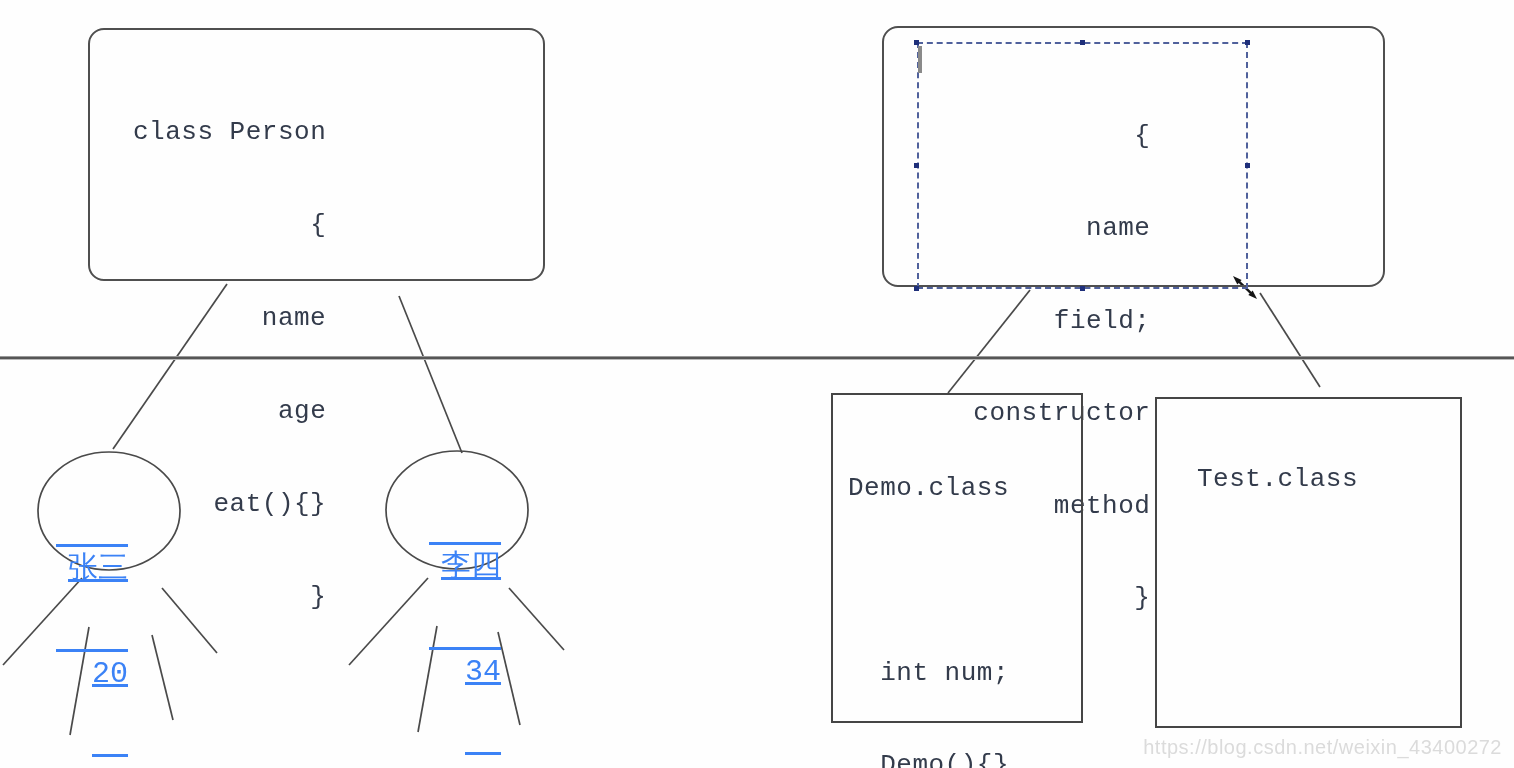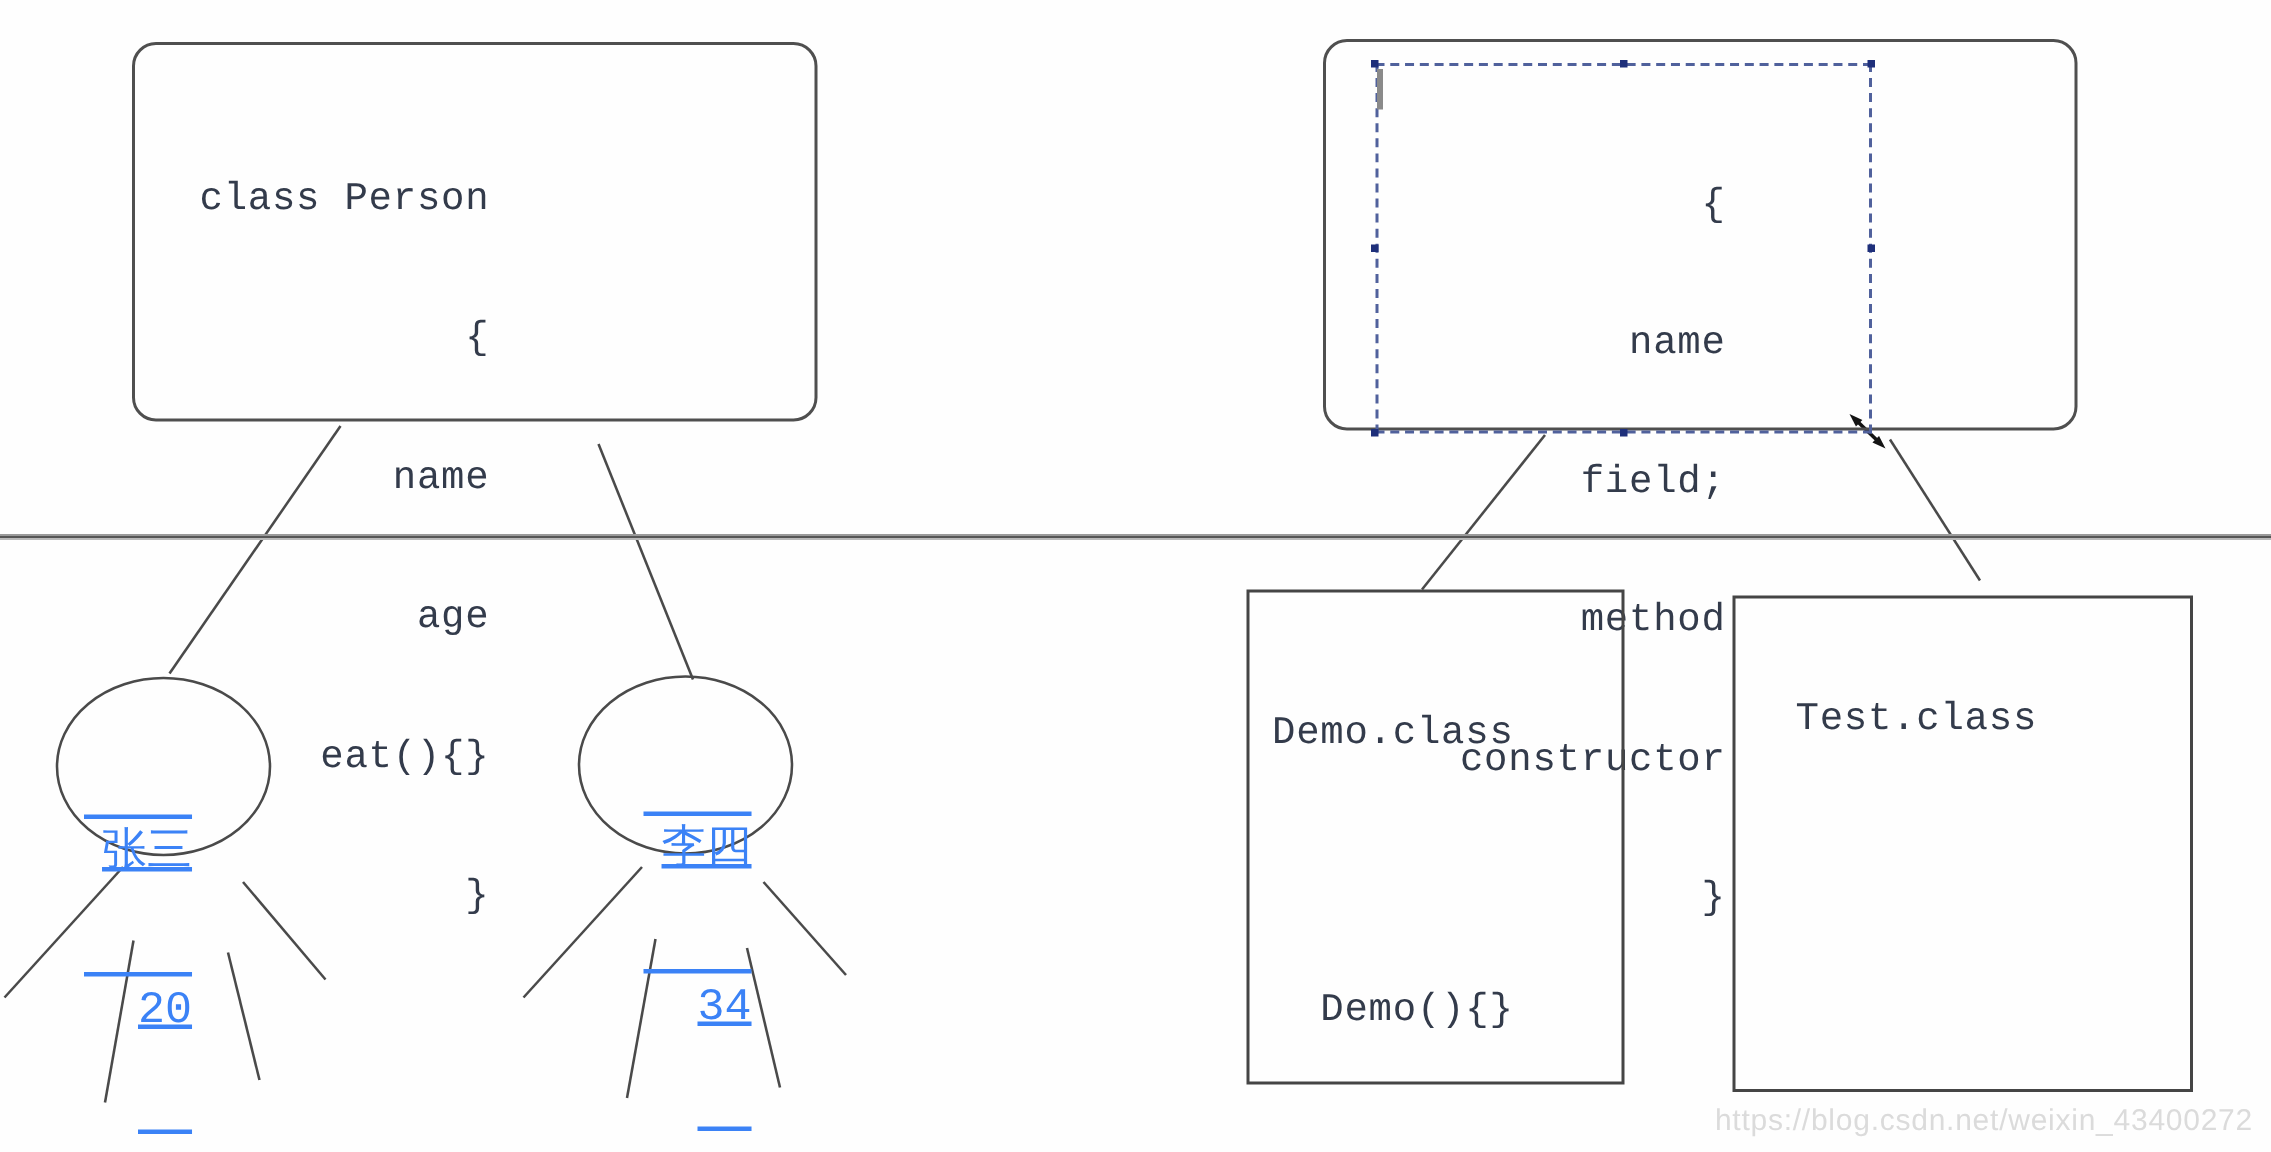--- a/index.html
+++ b/index.html
@@ -76,22 +76,22 @@
     <div class="ln">  age</div>
     <div class="ln">  eat(){}</div>
     <div class="ln">}</div>
   </div>
 
   <div class="rbox" style="left:882px;top:26px;width:503px;height:261px;"></div>
   <div class="code code-tight" style="left:925px;top:60px;">
     <div class="ln">{</div>
     <div class="ln">   name</div>
     <div class="ln">   field;</div>
+    <div class="ln">   constructor</div>
     <div class="ln">   method</div>
-    <div class="ln">   constructor</div>
     <div class="ln">}</div>
   </div>
 
   <div class="sel"></div>
   <div class="caret"></div>
   <div class="handle" style="left:914px;top:40px;"></div>
   <div class="handle" style="left:1080px;top:40px;"></div>
   <div class="handle" style="left:1245px;top:40px;"></div>
   <div class="handle" style="left:914px;top:163px;"></div>
   <div class="handle" style="left:1245px;top:163px;"></div>
@@ -104,20 +104,21 @@
   </div>
   <div class="elabel" style="left:402px;top:480px;margin-left:27px;">
     <div>李四</div>
     <div>34</div>
   </div>
 
   <div class="sbox" style="left:831px;top:393px;width:252px;height:330px;"></div>
   <div class="code code-tight" style="left:848px;top:412px;">
     <div class="ln">Demo.class</div>
     <div class="ln"></div>
+    <div class="ln">int num;</div>
     <div class="ln">Demo(){}</div>
     
     
     
   </div>
 
   <div class="sbox" style="left:1155px;top:397px;width:307px;height:331px;"></div>
   <div class="code code-tight" style="left:1197px;top:403px;">
     <div class="ln">Test.class</div>
     <div class="ln"></div>

